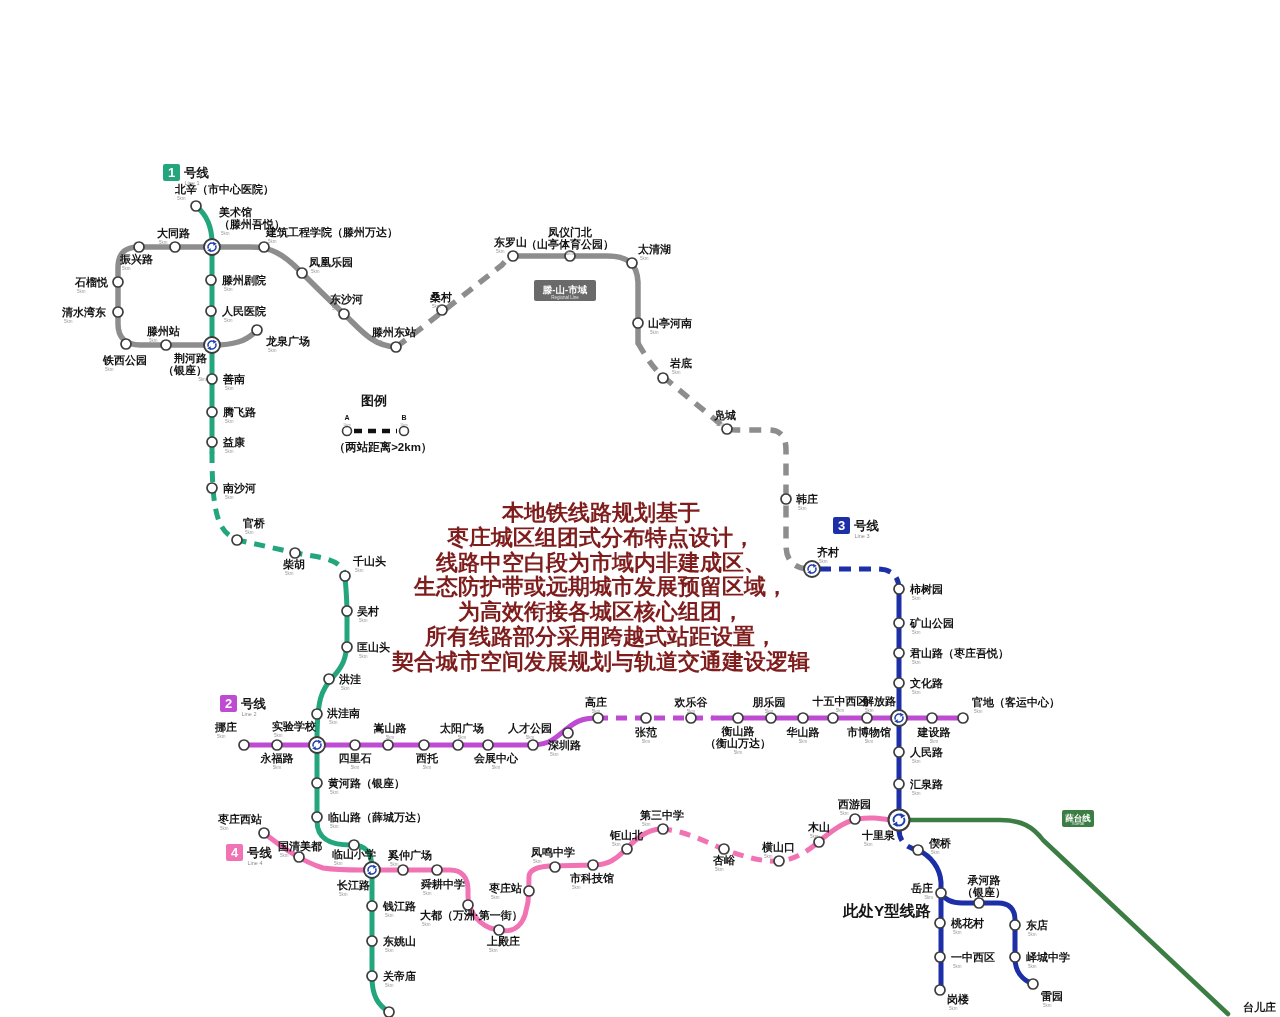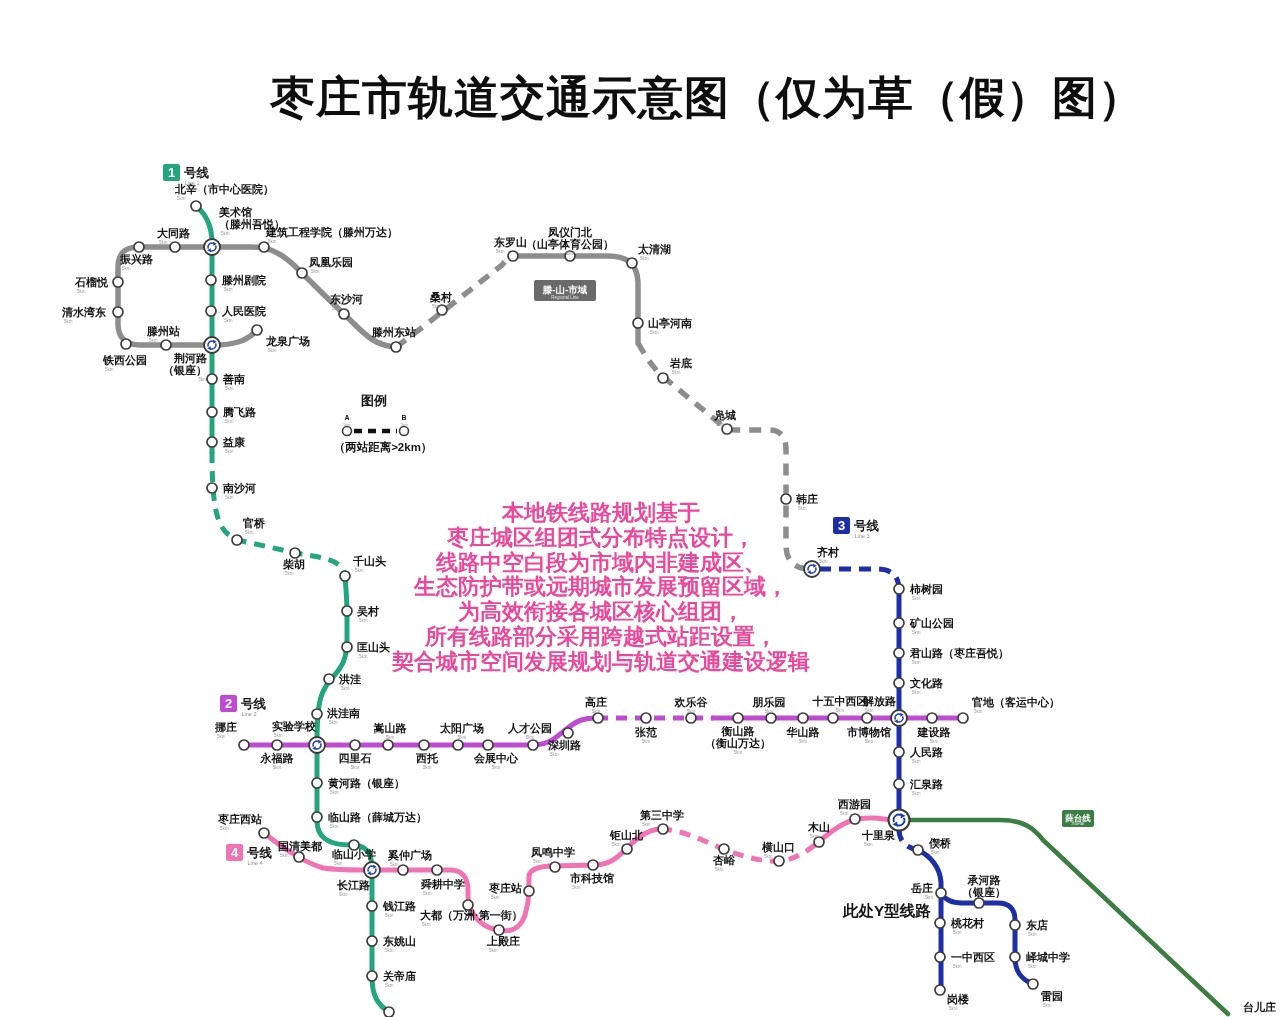--- a/index.html
+++ b/index.html
@@ -5,21 +5,21 @@
   html,body{margin:0;padding:0;background:#ffffff;}
   body{width:1280px;height:1017px;overflow:hidden;position:relative;
        font-family:"Liberation Sans","DejaVu Sans",sans-serif;}
   .stage{position:absolute;left:0;top:0;width:1280px;height:1017px;}
   #map{position:absolute;left:0;top:0;}
   .map-title{position:absolute;left:134px;top:68px;width:1146px;margin:0;
              text-align:center;font-size:45px;font-weight:700;color:#0e0e0e;
              letter-spacing:1px;font-family:"Liberation Sans","DejaVu Sans",sans-serif;}
   .planning-note{position:absolute;left:301px;top:501px;width:600px;
              text-align:center;font-size:22px;line-height:24.8px;font-weight:700;
-             color:#ec4899;white-space:pre-line;}
+             color:#7f1d1d;white-space:pre-line;}
   text{font-family:"Liberation Sans","DejaVu Sans",sans-serif;}
 </style>
 </head>
 <body>
 
 <div class="stage">
   <svg id="map" width="1280" height="1017" viewBox="0 0 1280 1017">
       <g>
         <path d="M257,330 C246,342 232,345 214,345 L140,345 C126,345 118,338 118,324 L118,268 C118,253 125,247 139,247 L250,247 C271,247 283,254 299,270 C318,289 328,299 344,314 C360,329 372,346 396,347" fill="none" stroke="#8d8d8d" stroke-width="5.5" stroke-linejoin="round" stroke-linecap="round"></path>
         <path d="M396,347 C420,330 480,282 502,265 C507,259 510,256 516,256" fill="none" stroke="#8d8d8d" stroke-width="5.5" stroke-linejoin="round" stroke-dasharray="12 9" stroke-linecap="butt"></path>
@@ -616,21 +616,20 @@
         <text x="347" y="425.5" text-anchor="middle" font-size="3.8" font-weight="400" fill="#9a9a9a">5km</text>
         <text x="404" y="425.5" text-anchor="middle" font-size="3.8" font-weight="400" fill="#9a9a9a">5km</text>
         <path d="M354,431 L397,431" stroke="#111" stroke-width="4.5" stroke-dasharray="8 6" fill="none"></path>
         <circle cx="347" cy="431" r="4.5" fill="#fff" stroke="#3c3c3c" stroke-width="1.6"></circle>
         <circle cx="404" cy="431" r="4.5" fill="#fff" stroke="#3c3c3c" stroke-width="1.6"></circle>
         <text x="383" y="451" text-anchor="middle" font-size="11.5" font-weight="700" fill="#141414">（两站距离&gt;2km）</text>
       </g>
       <text x="843" y="916" text-anchor="start" font-size="15.5" font-weight="700" fill="#141414">此处Y型线路</text>
       <text x="1243" y="1011" text-anchor="start" font-size="11" font-weight="700" fill="#141414">台儿庄</text>
     </svg>
-  <h1 class="map-title">枣庄市轨道交通示意图（仅为草（假）图）</h1>
   <div class="planning-note">本地铁线路规划基于
 枣庄城区组团式分布特点设计，
 线路中空白段为市域内非建成区、
 生态防护带或远期城市发展预留区域，
 为高效衔接各城区核心组团，
 所有线路部分采用跨越式站距设置，
 契合城市空间发展规划与轨道交通建设逻辑</div>
 </div>
 
 </body></html>

